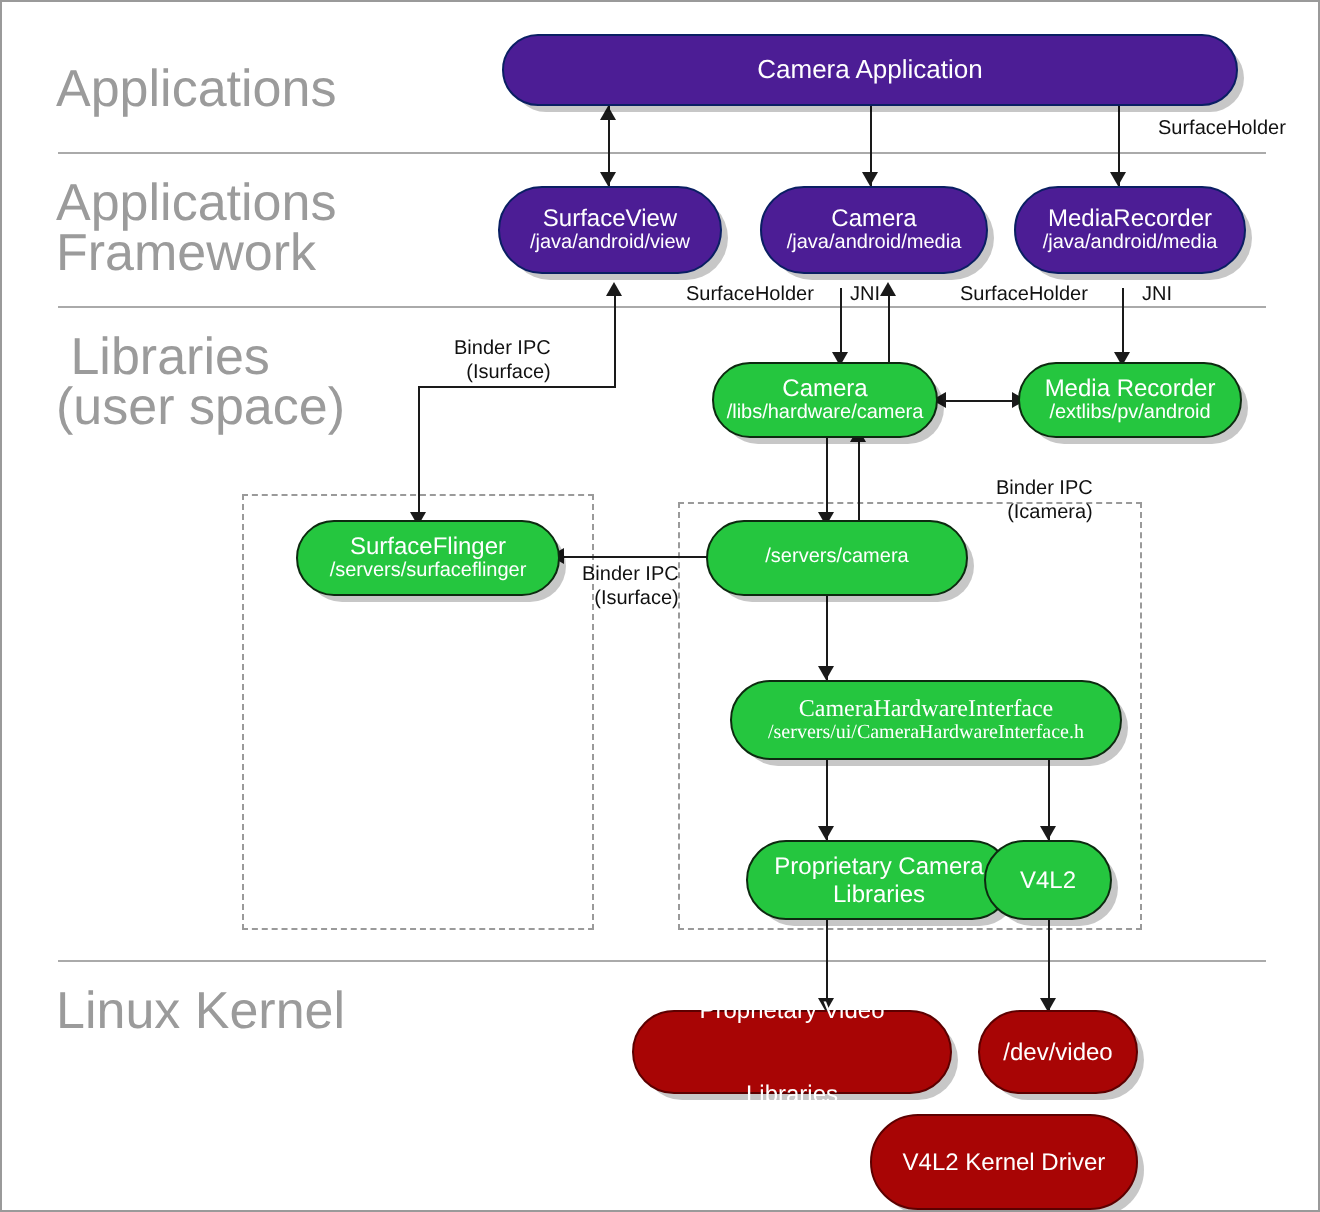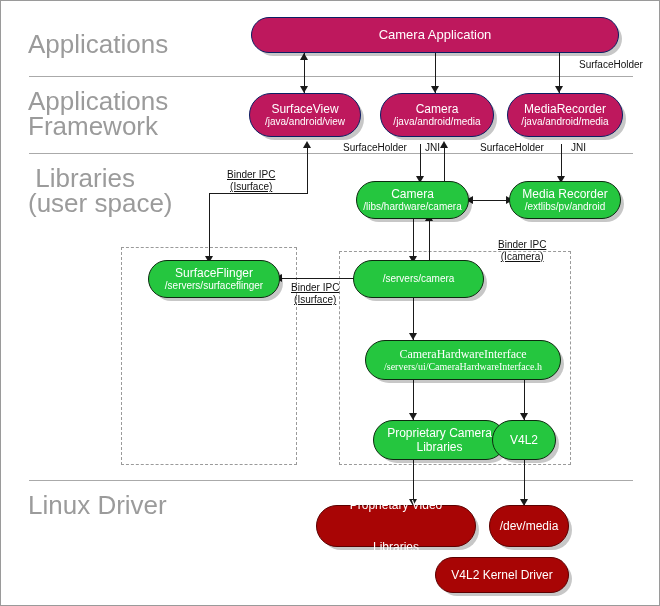--- a/index.html
+++ b/index.html
@@ -53,21 +53,21 @@
     font-size: 12px;
     line-height: 14px;
     white-space: nowrap;
   }
   .node .sub {
     font-size: 10px;
     line-height: 12px;
     white-space: nowrap;
   }
   .node.blue {
-    background: #be185d;
+    background: #4c1d95;
     border: 1px solid #0a1f63;
   }
   .node.green {
     background: #25c63f;
     border: 1.5px solid #0d2a10;
   }
   .node.red {
     background: #a80505;
     border: 1px solid #5c0000;
   }
@@ -118,37 +118,37 @@
 
   
   .edge-label {
     position: absolute;
     color: #111111;
     font-size: 10px;
     line-height: 12px;
     white-space: pre;
     z-index: 4;
   }
-  .edge-label.center { text-align: center; text-decoration: underline; }
+  .edge-label.center { text-align: right; }
 </style>
 </head>
 <body>
 
 <div id="canvas">
 
   <div class="divider" style="top:75px; width:604px;"></div>
   <div class="divider" style="top:152px; width:604px;"></div>
   <div class="divider" style="top:479px; width:604px;"></div>
 
   <div class="layer-label" style="left:27px; top:31px;">Applications</div>
   <div class="layer-label" style="left:27px; top:88px;">Applications
 Framework</div>
   <div class="layer-label" style="left:27px; top:165px;"> Libraries
 (user space)</div>
-  <div class="layer-label" style="left:27px; top:492px;">Linux Driver</div>
+  <div class="layer-label" style="left:27px; top:492px;">Linux Kernel</div>
 
   <div class="group-box" style="left:120px; top:246px; width:176px; height:218px;"></div>
   <div class="group-box" style="left:338px; top:250px; width:232px; height:214px;"></div>
 
   <div class="vline" style="left:303px; top:52px; height:40px;"></div>
   <div class="arrow up" style="left:299px; top:52px;"></div>
   <div class="arrow down" style="left:299px; top:85px;"></div>
 
   <div class="vline" style="left:434px; top:52px; height:40px;"></div>
   <div class="arrow down" style="left:430px; top:85px;"></div>
@@ -264,20 +264,20 @@
   <div class="node green" style="left:491px; top:419px; width:64px; height:40px;">
     <span class="ttl">V4L2</span>
   </div>
 
   <div class="node red" style="left:315px; top:504px; width:160px; height:42px;gap:28px;">
     <span class="ttl">Proprietary Video</span>
     <span class="ttl">Libraries</span>
   </div>
 
   <div class="node red" style="left:488px; top:504px; width:80px; height:42px;">
-    <span class="ttl">/dev/media</span>
-  </div>
-
-  <div class="node red" style="left:434px; top:556px; width:134px; height:36px;">
+    <span class="ttl">/dev/video</span>
+  </div>
+
+  <div class="node red" style="left:434px; top:556px; width:134px; height:48px;">
     <span class="ttl">V4L2 Kernel Driver</span>
   </div>
 
 </div>
 
 </body></html>

